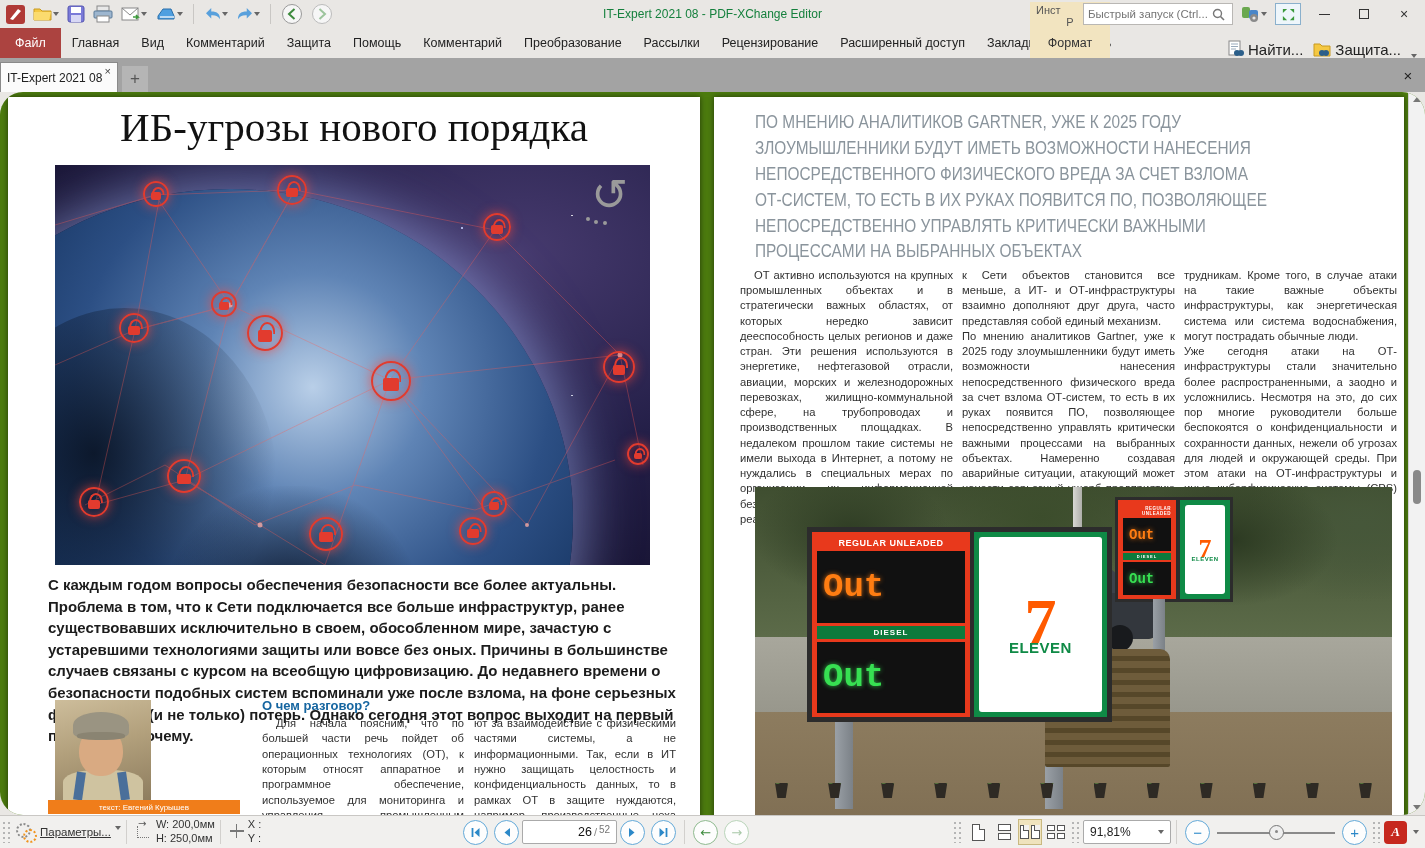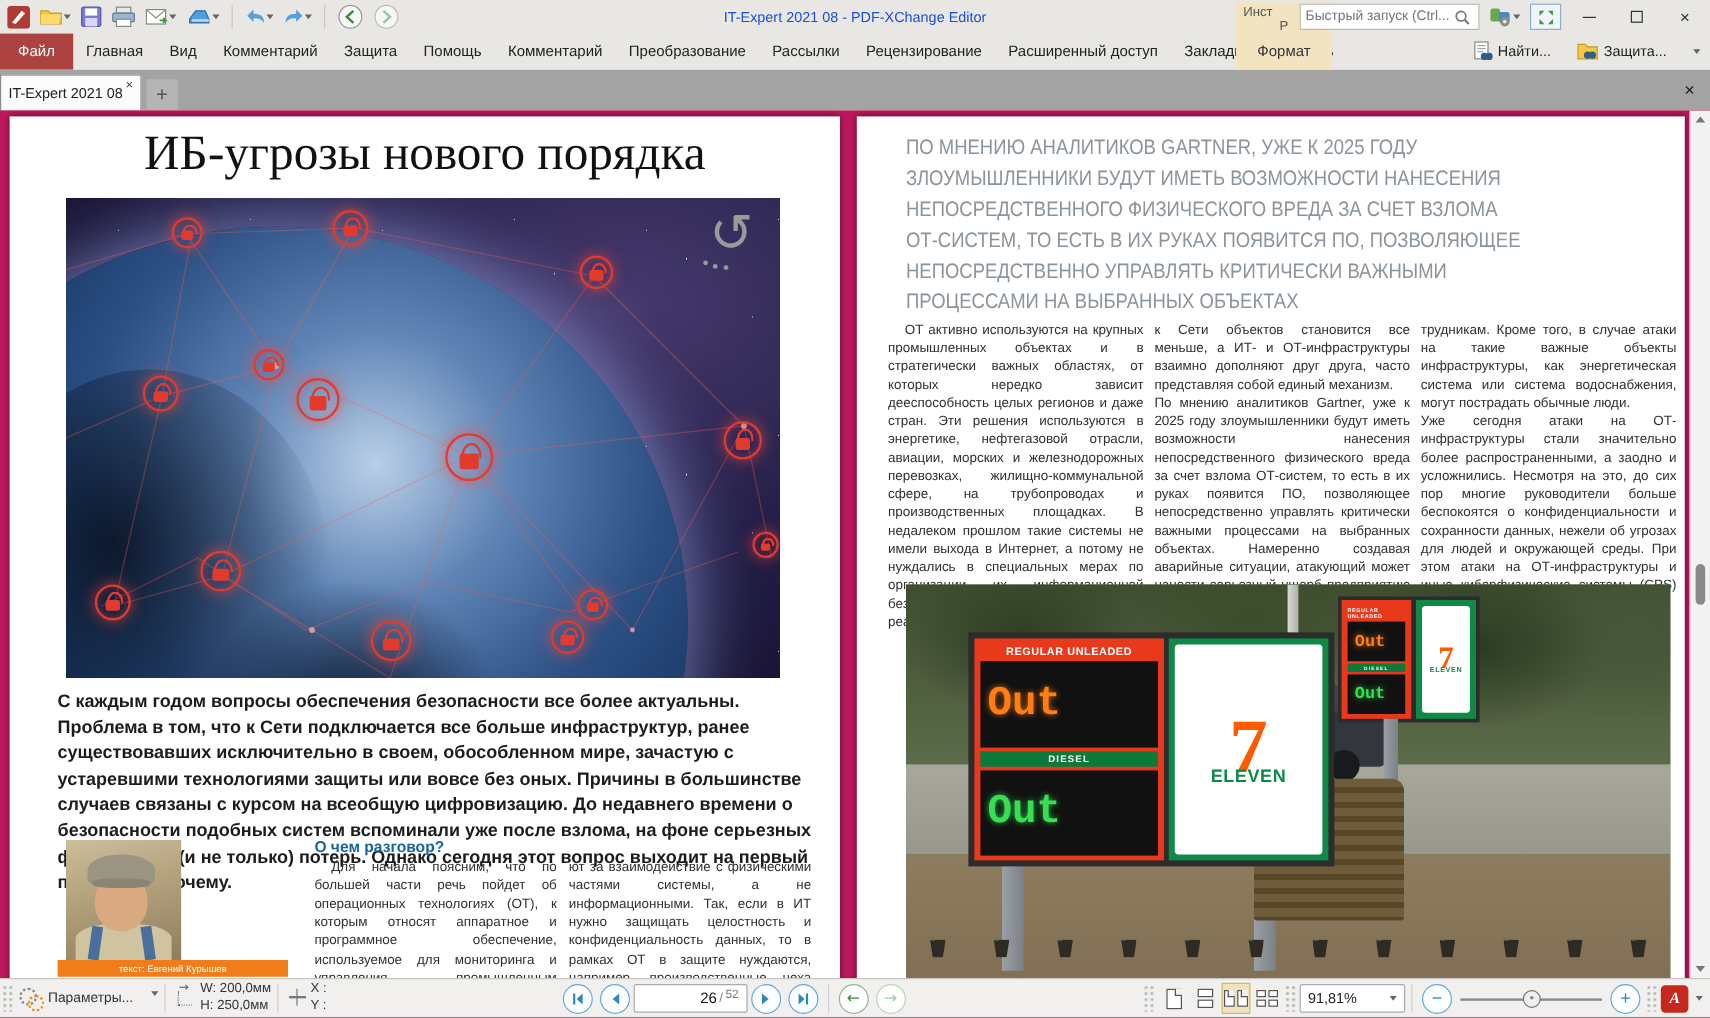--- a/index.html
+++ b/index.html
@@ -6,46 +6,46 @@
   html,body { background:#333; }
   body { font-family:"Liberation Sans", sans-serif; }
   .win { position:relative; width:1425px; height:848px; background:#e9e7e4; overflow:hidden; }
 
   
   .titlebar { position:absolute; left:0; top:0; width:100%; height:28px; background:#e9e7e4; }
   .tb-icons { position:absolute; left:4px; top:2px; display:flex; align-items:center; gap:4px; height:24px; }
   .tbtn { display:flex; align-items:center; justify-content:center; height:24px; padding:0 2px; }
   .tri-down { width:0; height:0; border-left:3.5px solid transparent; border-right:3.5px solid transparent; border-top:4px solid #666; display:inline-block; }
   .tb-sep { width:1px; height:20px; background:#c9c7c4; margin:0 4px; }
-  .win-title { position:absolute; left:420px; top:0; width:585px; height:28px; display:flex; align-items:center; justify-content:center; font-size:12px; color:#1d4ed8; }
+  .win-title { position:absolute; left:420px; top:0; width:585px; height:28px; display:flex; align-items:center; justify-content:center; font-size:12px; color:#15803d; }
   .tb-right { position:absolute; right:4px; top:2px; display:flex; align-items:center; gap:6px; height:24px; }
   .quick-search { width:150px; height:22px; background:#fff; border:1px solid #b9b7b4; display:flex; align-items:center; padding:0 4px; }
   .quick-search input { border:none; outline:none; width:124px; font-size:11.5px; color:#777; background:transparent; font-family:"Liberation Sans",sans-serif; }
   .winbtn { width:34px; height:24px; display:flex; align-items:center; justify-content:center; color:#333; font-size:14px; }
   .minbox { width:11px; height:1px; border-bottom:1.5px solid #333; }
   .maxbox { width:10px; height:10px; border:1.5px solid #333; }
   .ctx-group { position:absolute; left:1030px; top:2px; width:80px; height:56px; background:#f2e4c0; z-index:0; padding:2px 6px; font-size:11px; color:#555; line-height:1.1; }
 
   
   .menubar { position:absolute; left:0; top:28px; width:100%; height:30px; background:#e9e7e4; display:flex; align-items:stretch; font-size:12.5px; color:#222; z-index:2; }
   .menu-item { display:flex; align-items:center; padding:0 11px; }
   .menu-file { background:#ac4340; color:#fff; padding:0 15px; }
   .menu-format { position:absolute; left:1030px; top:0; width:80px; height:30px; display:flex; align-items:center; justify-content:center; background:#f2e4c0; color:#333; }
-  .menu-right { position:absolute; right:8px; top:0; height:30px; display:flex; align-items:center; gap:22px; font-size:12px; color:#222; }
+  .menu-right { position:absolute; right:8px; top:0; height:30px; display:flex; align-items:flex-end; gap:10px; font-size:15px; color:#222; }
   .mr-btn { display:flex; align-items:center; gap:4px; }
 
   
   .tabbar { position:absolute; left:0; top:58px; width:100%; height:34px; background:#a3a3a3; }
   .doc-tab { position:absolute; left:0; top:4px; width:118px; height:30px; background:#fbfbfb; border:1px solid #8a8a8a; border-bottom:none; display:flex; align-items:center; padding:0 6px; font-size:12px; color:#222; }
   .doc-tab .x { margin-left:auto; font-size:11px; color:#444; align-self:flex-start; margin-top:2px; }
   .tab-plus { position:absolute; left:122px; top:8px; width:26px; height:26px; background:#b5b5b5; display:flex; align-items:center; justify-content:center; color:#555; font-size:17px; }
   .tab-close { position:absolute; right:6px; top:6px; width:22px; height:22px; display:flex; align-items:center; justify-content:center; color:#222; font-size:15px; }
 
   
-  .doc { position:absolute; left:0; top:92px; width:1425px; height:723px; background:#be185d; overflow:hidden; }
+  .doc { position:absolute; left:0; top:92px; width:1425px; height:723px; background:#4d7c0f; overflow:hidden;border-radius:23px; }
   .page { position:absolute; top:5px; height:760px; background:#fff; box-shadow:0 0 6px rgba(0,0,0,.55); }
   .pageL { left:8px; width:692px; }
   .pageR { left:714px; width:690px; }
 
   
   .vscroll { position:absolute; right:0; top:0; width:17px; height:723px; background:#f2f2f2; border-left:1px solid #d0d0d0; }
   .vs-up { position:absolute; top:2px; left:3px; width:10px; height:10px; }
   .vs-up:before { content:""; position:absolute; left:1px; top:3px; width:0; height:0; border-left:4px solid transparent; border-right:4px solid transparent; border-bottom:5px solid #777; }
   .vs-down { position:absolute; bottom:2px; left:3px; width:10px; height:10px; }
   .vs-down:before { content:""; position:absolute; left:1px; top:2px; width:0; height:0; border-left:4px solid transparent; border-right:4px solid transparent; border-top:5px solid #777; }
@@ -109,21 +109,21 @@
   .ph-dirt { position:absolute; left:0; top:225px; width:100%; height:143px; background:linear-gradient(#8d7c5f,#7c6b50); }
   .ph-pole { position:absolute; left:318px; top:0; width:9px; height:160px; background:linear-gradient(90deg,#d8d8d4,#aeaeaa); }
   .car { position:absolute; left:250px; top:96px; width:150px; height:56px; background:#33373d; border-radius:16px 22px 6px 6px; }
   .car:before { content:""; position:absolute; left:18px; top:-16px; width:96px; height:26px; background:#3c424a; border-radius:12px 16px 0 0; }
   .car:after { content:""; position:absolute; left:16px; top:42px; width:26px; height:26px; background:#181a1d; border-radius:50%; box-shadow:86px 0 0 #181a1d; }
   .sod { position:absolute; left:290px; top:162px; width:125px; height:118px; border-radius:10px 10px 2px 2px;
     background:repeating-linear-gradient(#6e5c3b 0 7px, #564729 7px 12px); }
   .post { position:absolute; width:18px; background:linear-gradient(90deg,#9aa0a6,#7b8187); }
   .sign { position:absolute; background:#2c2c2c; padding:5px; display:flex; gap:4px; }
   .sign .red { background:#e8391c; display:flex; flex-direction:column; align-items:center; padding:6px 5px 4px; flex:1.2; }
-  .sign .red .lbl { color:#fff; font-weight:bold; letter-spacing:.5px; text-align:left; }
+  .sign .red .lbl { color:#fff; font-weight:bold; letter-spacing:.5px; text-align:right; }
   .led { background:#111; width:100%; flex:1; display:flex; align-items:center; justify-content:flex-start; padding-left:6px; overflow:hidden; }
   .led span { font-family:Liberation Mono, monospace; font-weight:bold; }
   .led-o span { color:#ff7d12; text-shadow:0 0 5px rgba(255,125,18,.8); }
   .led-g span { color:#37e052; text-shadow:0 0 5px rgba(55,224,82,.8); }
   .dieselband { background:#0d7a3c; width:100%; color:#fff; font-weight:bold; text-align:center; letter-spacing:1px; }
   .sign .logo { background:#0f8a46; padding:5px; flex:1; display:flex; }
   .sign .logo .inner { background:#fff; flex:1; display:flex; flex-direction:column; align-items:center; justify-content:center; border-radius:3px; }
   .seven { color:#ff5a00; font-weight:bold; font-family:"Liberation Serif",serif; line-height:.9; }
   .eleven { color:#0f8a46; font-weight:bold; letter-spacing:.5px; }
   .sign-main { left:52px; top:40px; width:305px; height:195px; }
@@ -492,21 +492,21 @@
     <div class="vscroll">
       <div class="vs-up"></div>
       <div class="vs-thumb"></div>
       <div class="vs-down"></div>
     </div>
   </div>
 
   <div class="statusbar">
     <div class="grip"></div>
     <div class="gearico"></div>
-    <div style="display:flex;align-items:flex-start;gap:15px;margin-left:4px;">
+    <div style="display:flex;align-items:flex-start;gap:4px;margin-left:4px;text-decoration:underline;">
       <span>Параметры...</span>
       <span class="tri-down"></span>
     </div>
     <div class="sb-sep"></div>
     <div class="whico"></div>
     <div class="two-line">
       <span>W: 200,0мм</span>
       <span>H: 250,0мм</span>
     </div>
     <div class="sb-sep"></div>

